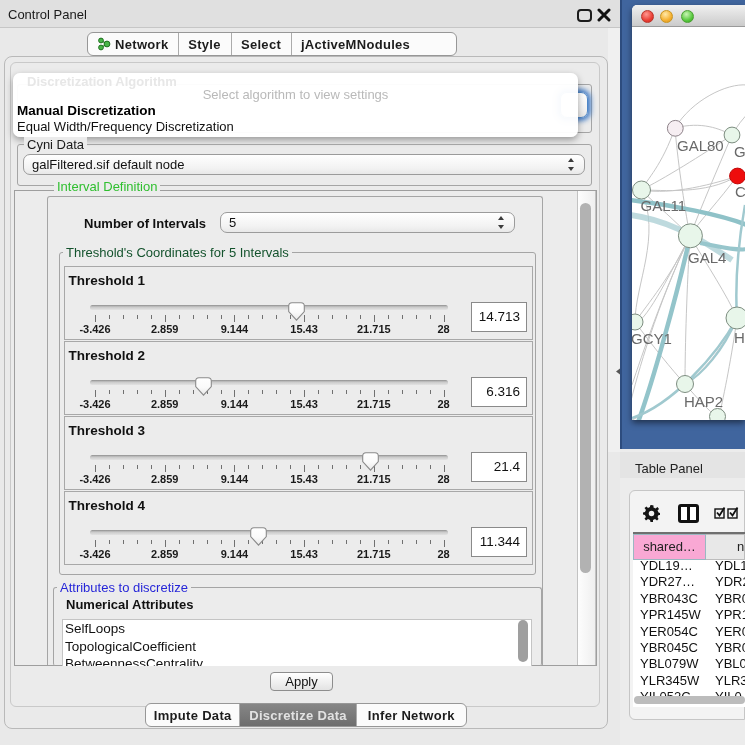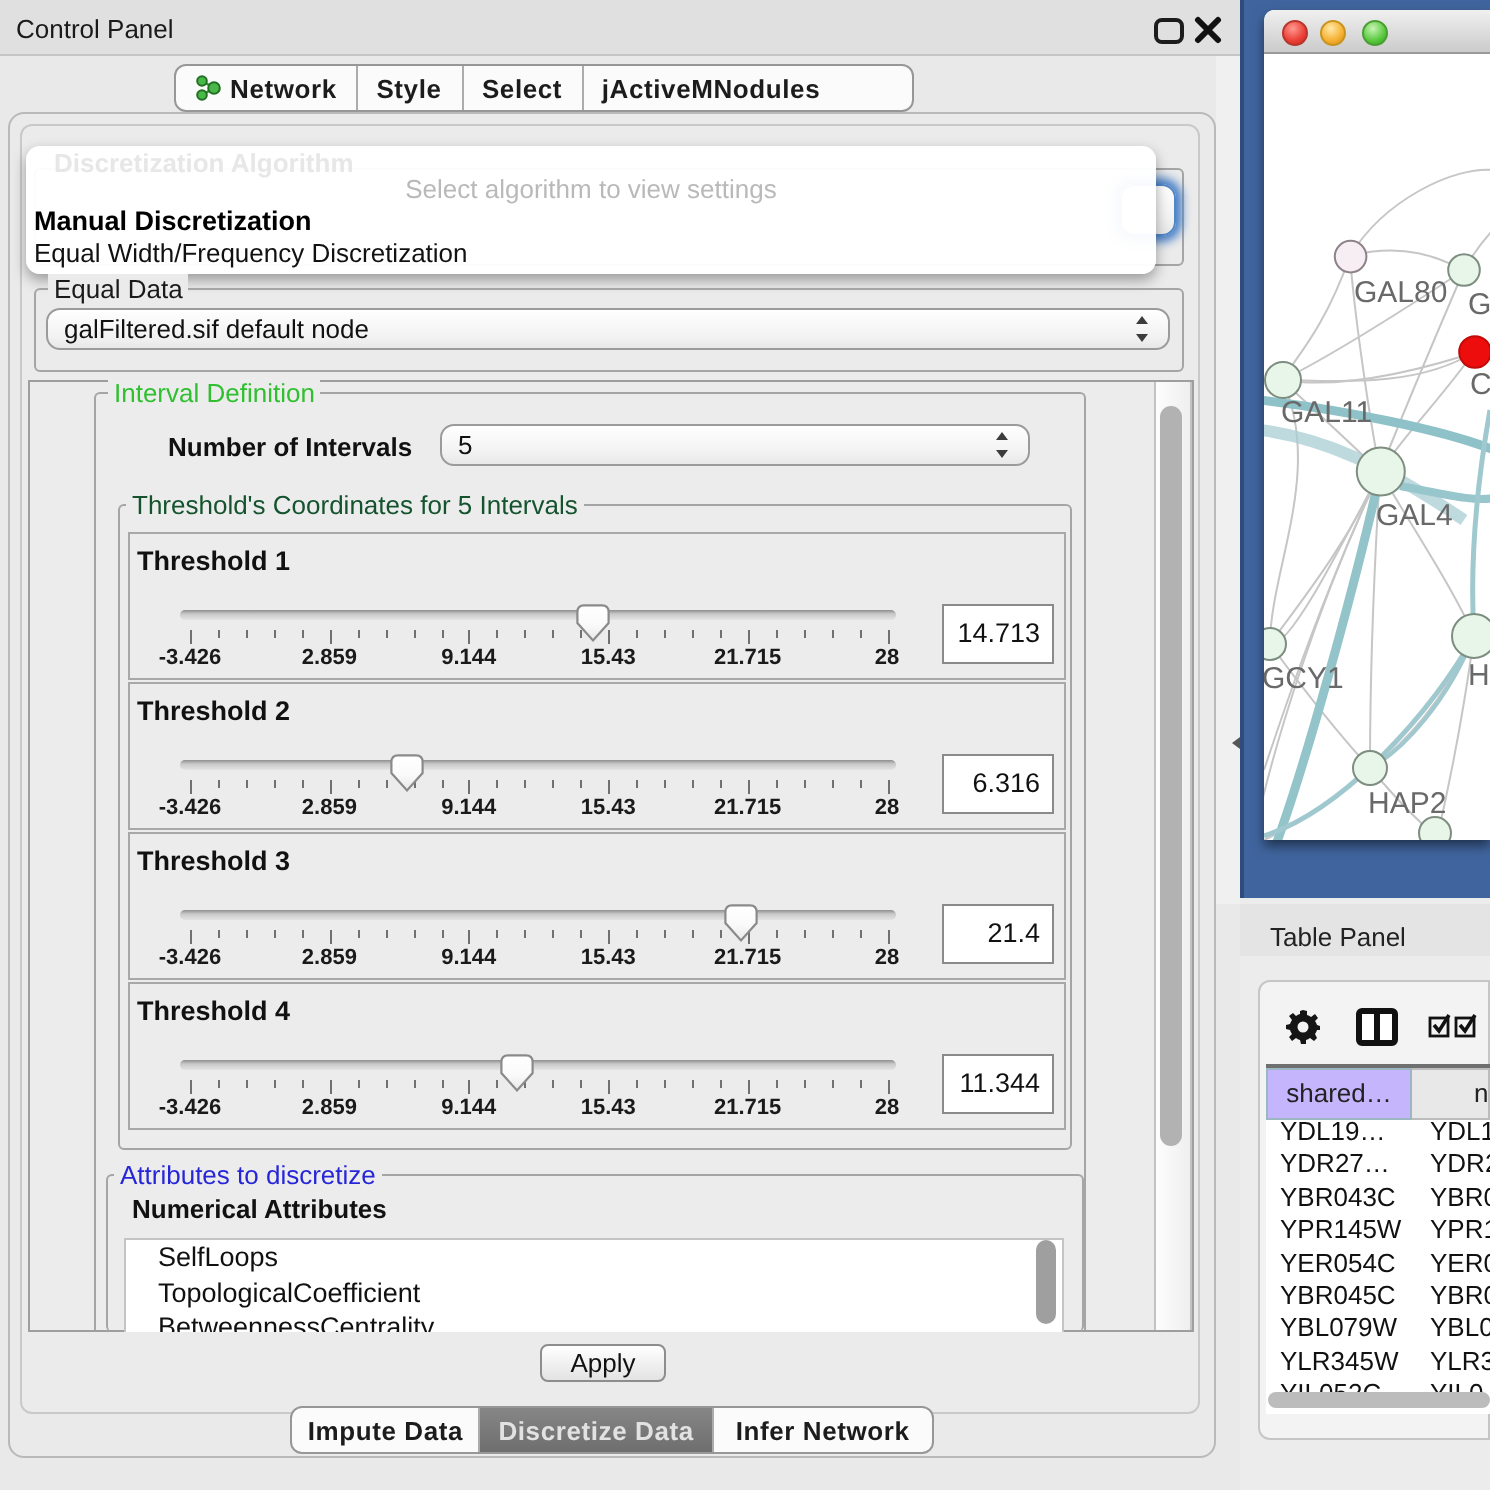--- a/index.html
+++ b/index.html
@@ -40,21 +40,21 @@
 .thp { position:absolute; left:63.5px; width:469px; height:74px; border:1px solid #a8a8a8; background:#ececec; }
 .thp .lab { position:absolute; left:4px; top:6px; font-size:13.5px; font-weight:bold; color:#111; }
 .thp .track { position:absolute; left:25.5px; top:38px; width:358px; height:5px; border-radius:2.5px; background:linear-gradient(#8e8e8e,#c9c9c9 40%,#e3e3e3); }
 .thp .thumb { position:absolute; width:17px; height:19px; top:34.5px; }
 .thp .vbox { position:absolute; left:406.5px; top:35px; width:56px; height:30px; background:#fff; border:1px solid #8a8a8a; font-size:13.5px; color:#111; text-align:right; line-height:27px; padding-right:6px; }
 .tick { position:absolute; width:1px; background:#707070; }
 .tlab { position:absolute; top:56px; font-size:11px; font-weight:600; color:#1a1a1a; transform:translateX(-50%); white-space:nowrap; }
 
 
 #numlist { left:62px; top:619px; width:470px; height:47px; background:#fff; border:1px solid #c4c4c4; border-bottom:none; font-size:13.5px; color:#111; overflow:hidden; }
-#numlist div { padding-left:16px; height:17.5px; line-height:17.5px; }
+#numlist div { padding-left:2px; height:17.5px; line-height:17.5px; }
 
 
 #applybtn { left:270px; top:672px; width:63px; height:19px; border:1px solid #8d8d8d; border-radius:4px; background:linear-gradient(#ffffff,#e3e3e3); font-size:13px; color:#111; text-align:center; line-height:17px; }
 
 
 #vsb-track { left:577px; top:191px; width:19px; height:474px; background:linear-gradient(90deg,#fdfdfd,#efefef); border-left:1px solid #c2c2c2; border-right:1px solid #c2c2c2; }
 #vsb-thumb { left:580px; top:203px; width:11px; height:370px; background:#b2b2b2; border-radius:6px; }
 
 
 #bluewin { left:620px; top:0; width:125px; height:449px; background:#40659e; border-left:2px solid #2d4c7e; }
@@ -100,32 +100,32 @@
 <div class="group" style="left:17px; top:84px; width:575px; height:49px;"></div>
 <div class="combo" style="left:560px; top:92px; width:28px; height:26px; box-shadow:0 0 5px 3px rgba(62,121,197,.95); border-color:#4f87c7;"></div>
 
 <div class="abs" id="overlay" style="left:13px; top:73px; width:565px; height:64px; background:rgba(255,255,255,.96); border-radius:7px; box-shadow:0 3px 7px rgba(0,0,0,.35);"></div>
 <div class="abs" style="left:27px; top:74px; font-size:13px; font-weight:bold; color:#e7e7e7;">Discretization Algorithm</div>
 <div class="abs" style="left:13px; top:87px; width:565px; text-align:center; font-size:13px; color:#b9b9b9;">Select algorithm to view settings</div>
 <div class="abs" style="left:17px; top:103px; font-size:13.5px; font-weight:bold; color:#000;">Manual Discretization</div>
 <div class="abs" style="left:17px; top:119px; font-size:13px; color:#111;">Equal Width/Frequency Discretization</div>
 
 <div class="group" style="left:17px; top:144px; width:575px; height:42px;"></div>
-<div class="gtitle" style="left:24px; top:137px; color:#1a1a1a;">Equal Data</div>
+<div class="gtitle" style="left:24px; top:137px; color:#1a1a1a;">Cyni Data</div>
 <div class="combo" style="left:23px; top:154px; width:562px; height:21px;">
     <span class="tx">galFiltered.sif default node</span>
     <span class="arr"></span>
   </div>
 
 <div class="abs" style="left:14px; top:190px; width:583px; height:476px; border:1px solid #9e9e9e; background:#ececec; "></div>
 <div class="abs" id="vsb-track"></div>
 <div class="abs" id="vsb-thumb"></div>
 
 <div class="group" style="left:47px; top:196px; width:496px; height:469px; border-bottom:none; border-radius:3px 3px 0 0;"></div>
-<div class="gtitle" style="left:54px; top:189px; color:#2fbf2f; background:#ececec;">Interval Definition</div>
+<div class="gtitle" style="left:54px; top:179px; color:#2fbf2f; background:#ececec;">Interval Definition</div>
 
 <div class="abs" style="left:84px; top:216px; font-size:13px; font-weight:bold; color:#111;">Number of Intervals</div>
 <div class="combo" style="left:220px; top:212px; width:295px; height:21px;">
     <span class="tx">5</span>
     <span class="arr"></span>
   </div>
 
 <div class="group" style="left:59px; top:252px; width:477px; height:323px;"></div>
 <div class="gtitle" style="left:63px; top:245px; color:#14532d; background:#ececec;text-align:center;">Threshold's Coordinates for 5 Intervals</div>
 
@@ -425,21 +425,21 @@
   <g fill="none" stroke="#111" stroke-width="1.4">
     <rect x="1" y="3" width="9" height="9"></rect>
     <rect x="14" y="3" width="9" height="9"></rect>
     <path d="M 3 6.5 L 5.5 9.5 L 10.5 1.5" stroke-width="1.8"></path>
     <path d="M 16 6.5 L 18.5 9.5 L 23.5 1.5" stroke-width="1.8"></path>
   </g>
 </svg>
 
 <div class="abs" id="tbl">
     <div id="tbl-head">
-  <div style="position:absolute; left:0; top:0; width:73px; height:26px; background:#c4b5fd; border:1px solid #9bb7c2; text-align:center; line-height:24px; color:#222;">shared…</div>
+  <div style="position:absolute; left:0; top:0; width:73px; height:26px; background:#f9a8d4; border:1px solid #9bb7c2; text-align:center; line-height:24px; color:#222;">shared…</div>
   <div style="position:absolute; left:73px; top:0; width:39px; height:26px; background:#e8e8e8; border:1px solid #bcbcbc; border-left:none; line-height:24px; color:#222; overflow:hidden;">
         <span style="position:absolute; left:31px;">name</span>
       </div>
 </div>
     <div style="position:absolute; left:7px; top:26.0px; height:16px; line-height:16px; color:#111;">YDL19…</div>
     <div style="position:absolute; left:82px; top:26.0px; height:16px; line-height:16px; color:#111;">YDL1</div>
     <div style="position:absolute; left:7px; top:42.4px; height:16px; line-height:16px; color:#111;">YDR27…</div>
     <div style="position:absolute; left:82px; top:42.4px; height:16px; line-height:16px; color:#111;">YDR2</div>
     <div style="position:absolute; left:7px; top:58.8px; height:16px; line-height:16px; color:#111;">YBR043C</div>
     <div style="position:absolute; left:82px; top:58.8px; height:16px; line-height:16px; color:#111;">YBR0</div>

